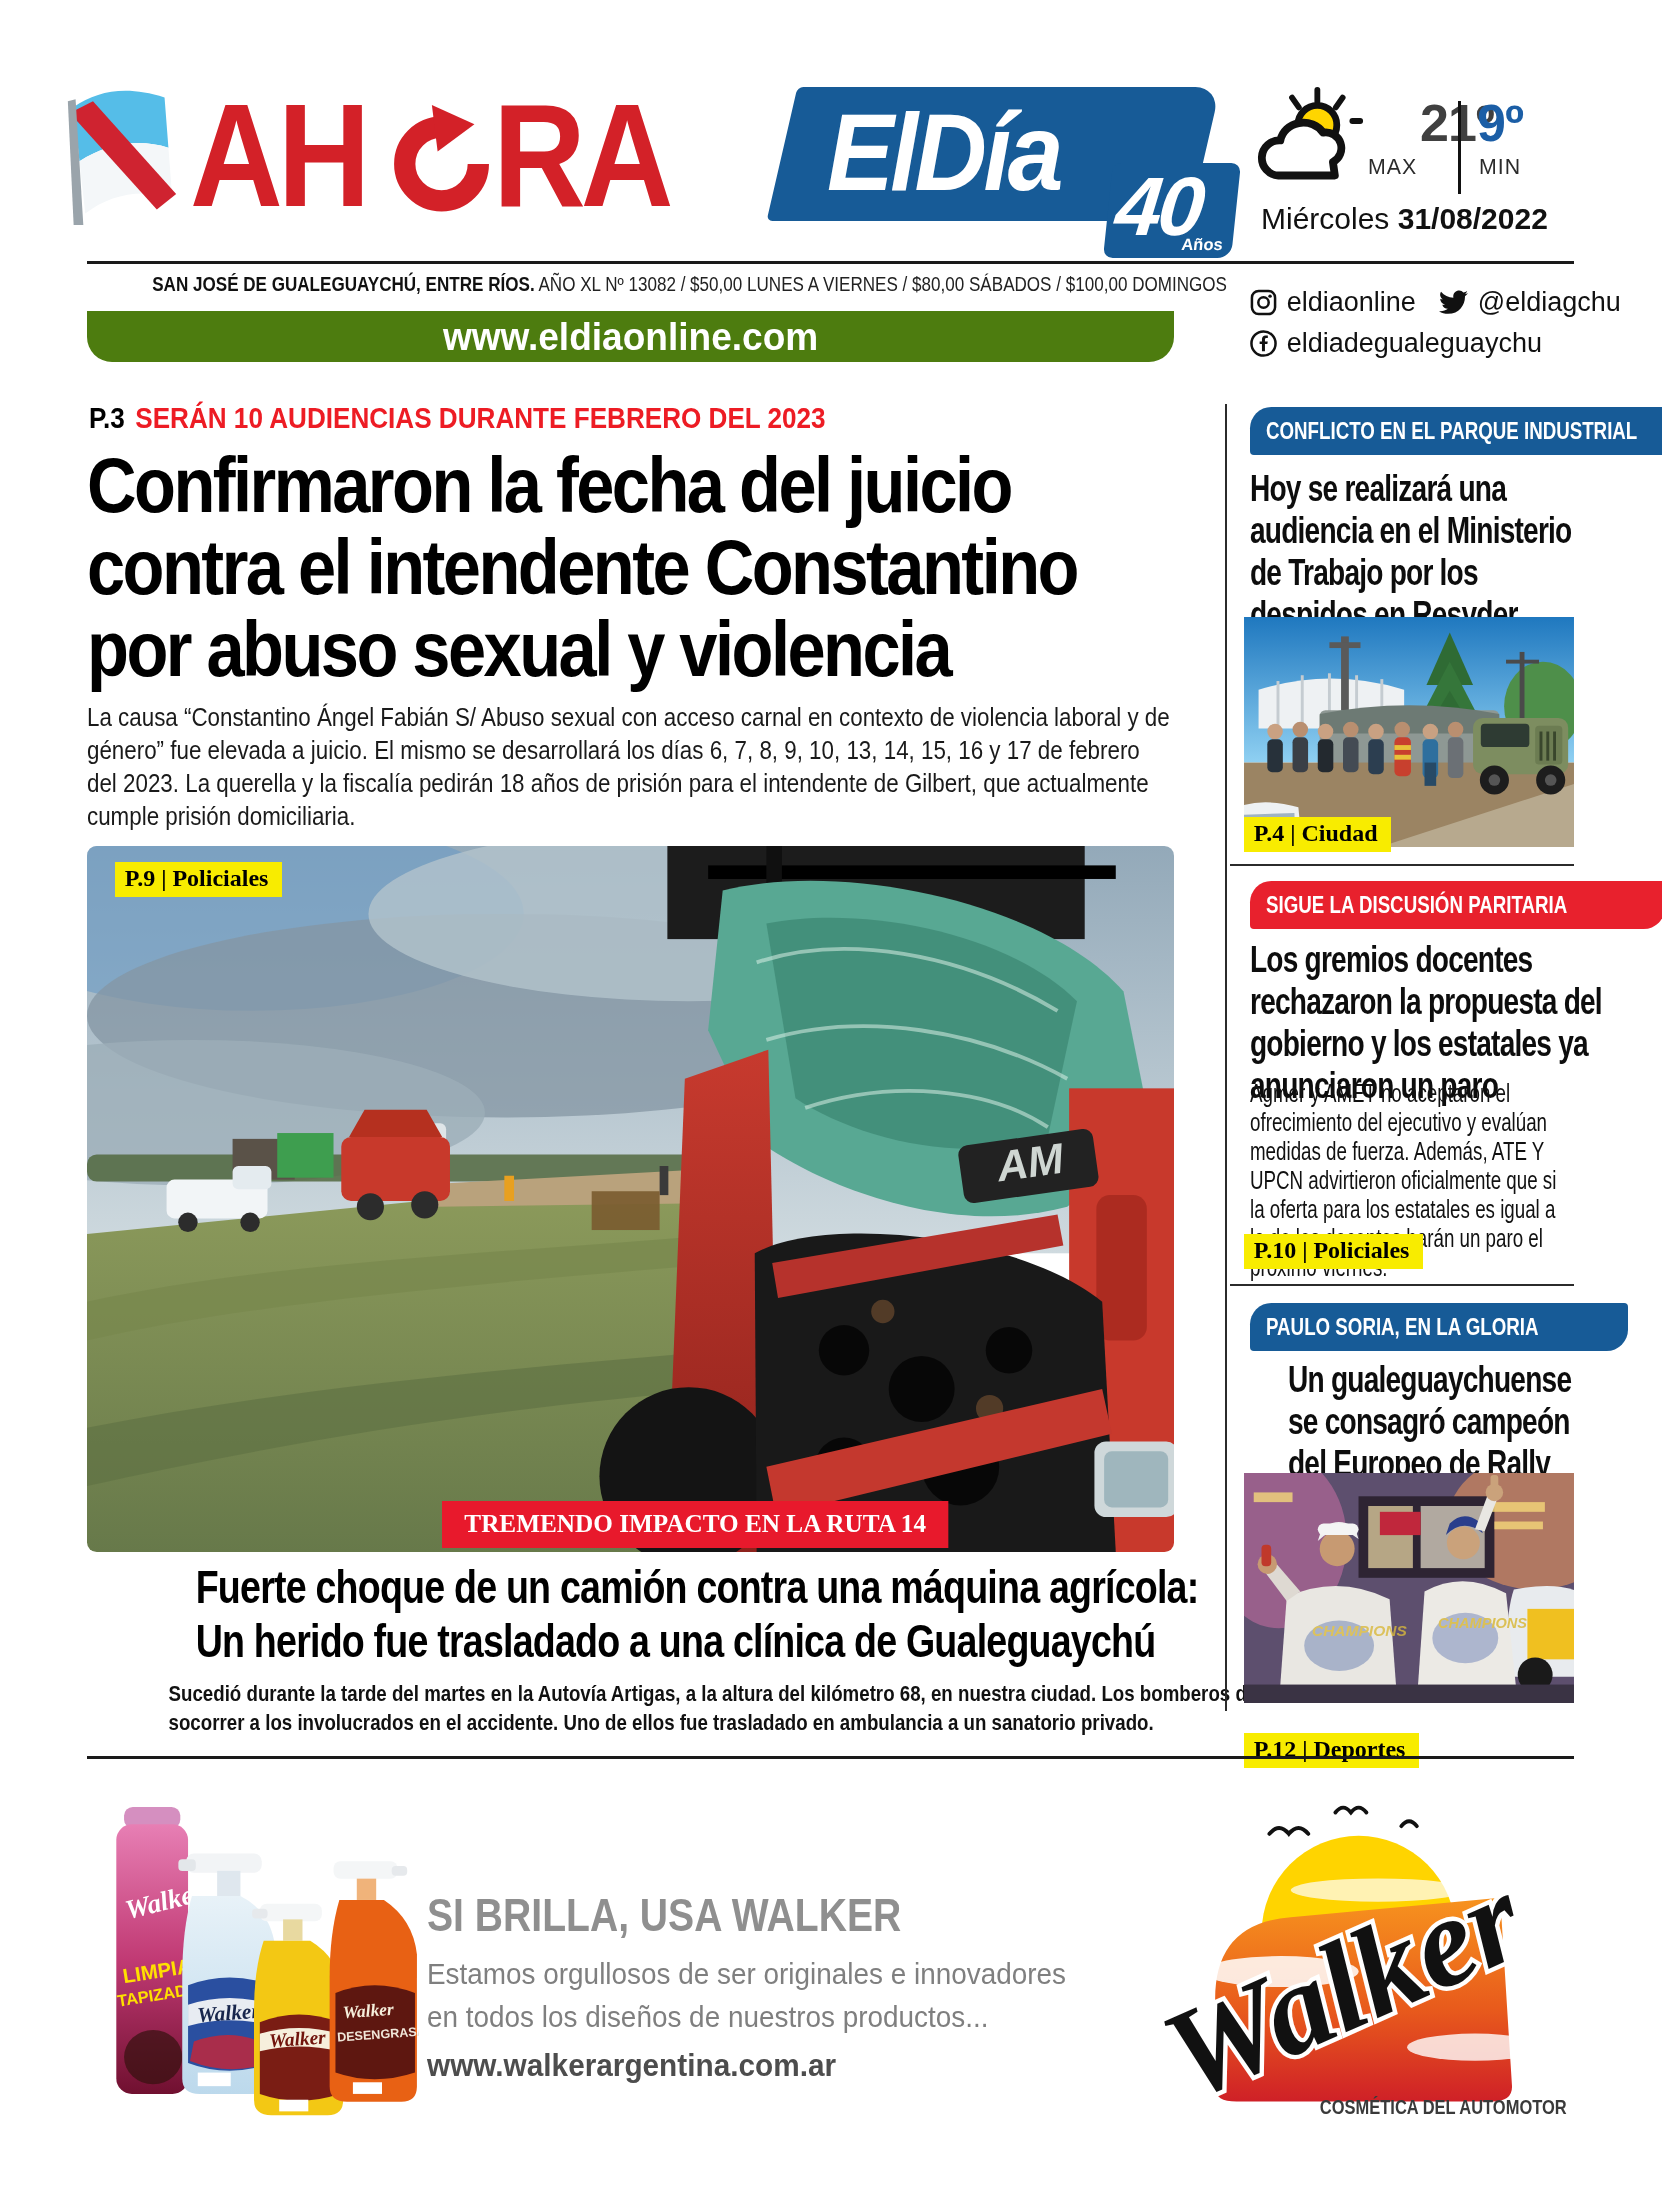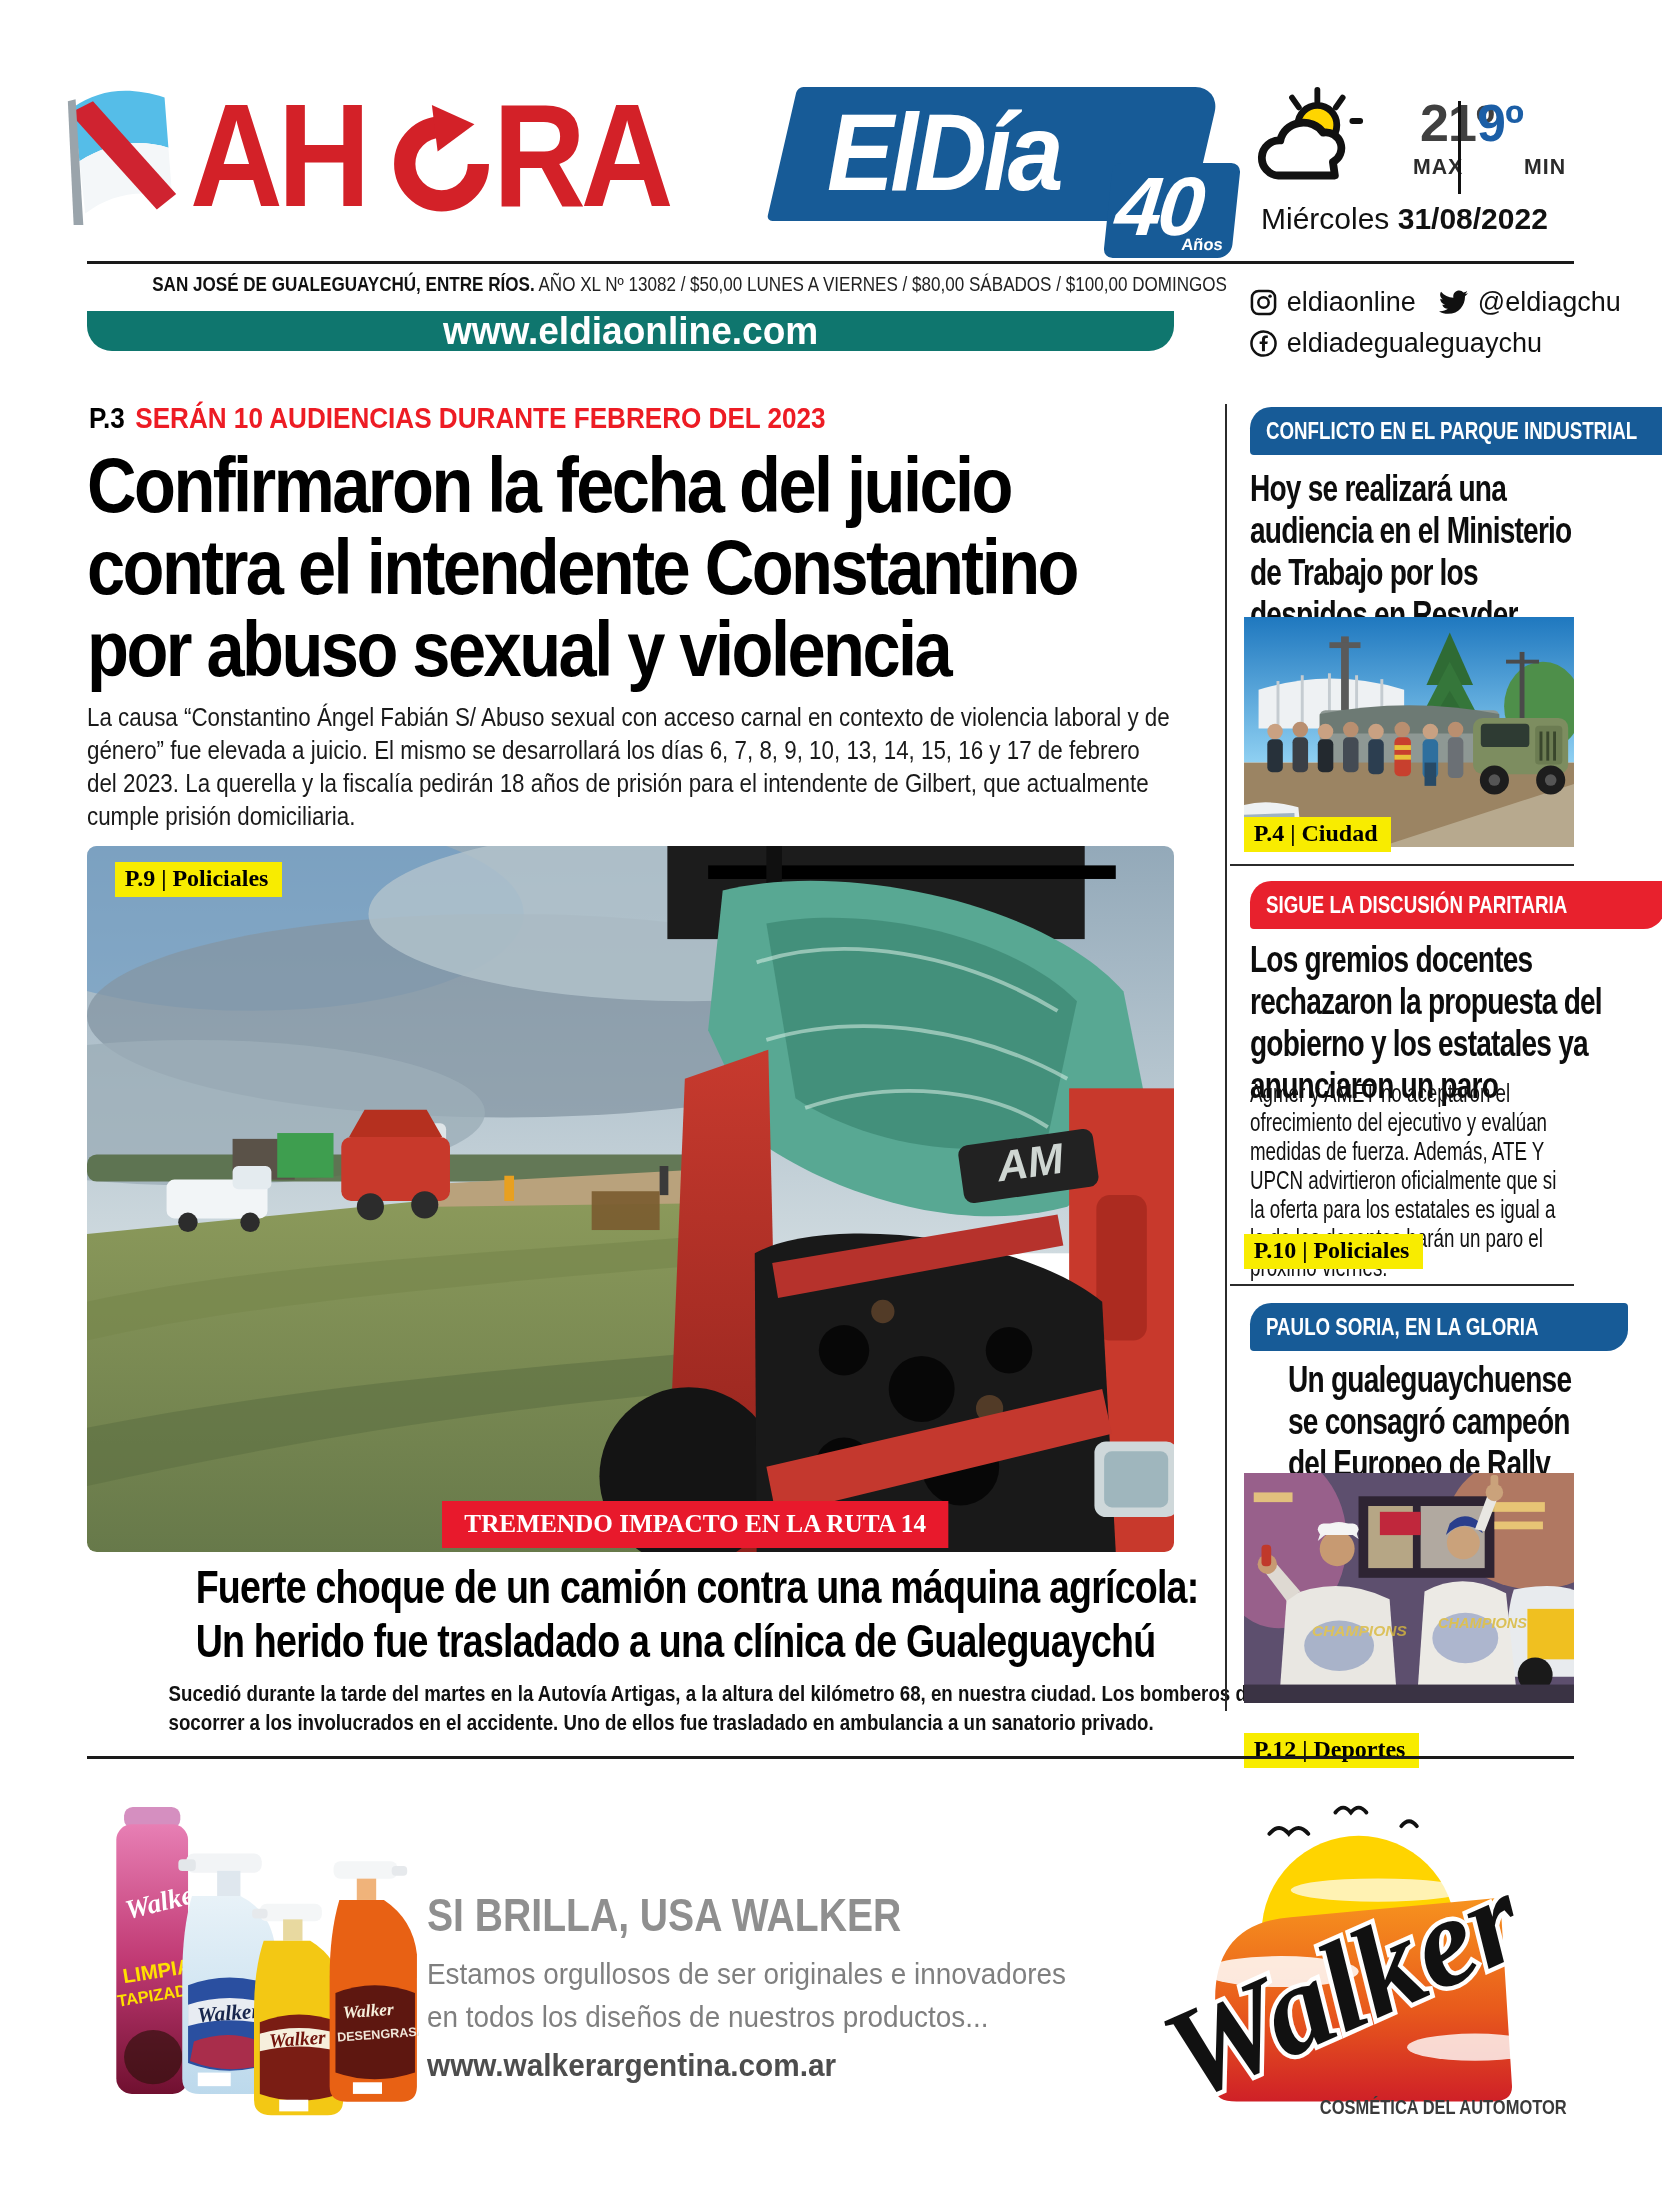--- a/index.html
+++ b/index.html
@@ -16,33 +16,33 @@
   #eldia-text{left:827px;top:89px;width:369px;height:128px;color:#fff;font-size:109px;font-weight:bold;font-style:italic;letter-spacing:-3.9px;line-height:126px;transform:scaleX(.92);transform-origin:left center;}
   #forty{left:1108px;top:163px;width:128px;height:95px;background:#175b97;border-radius:7.8px 9.7px 13.6px 9.7px;transform:skewX(-6deg);}
   #forty .num{position:absolute;left:7.8px;top:-3.9px;color:#fff;font-size:83px;font-weight:900;font-style:italic;letter-spacing:-3.9px;line-height:95px;}
   #forty .anios{position:absolute;right:9.7px;bottom:3.9px;color:#fff;font-size:16.5px;font-weight:bold;}
 
   
   #weather-icon{left:1257px;top:82px;width:109px;height:115px;}
   .temp{font-weight:900;font-size:52px;line-height:1;letter-spacing:-1px;}
   #temp-max{left:1420px;top:97px;color:#404040;}
   #temp-min{left:1477px;top:97px;color:#1b5ea6;}
-  .temp-label{font-size:21.3px;color:#2b2b2b;font-weight:700;letter-spacing:1px;margin-left:45px;}
+  .temp-label{font-size:21.3px;color:#2b2b2b;font-weight:400;letter-spacing:1px;}
   #temp-max-label{left:1368px;top:155px;}
   #temp-min-label{left:1479px;top:155px;}
   #temp-divider{left:1458px;top:101px;width:2.9px;height:93px;background:#111;}
   #date-row{left:1261px;top:202px;font-size:30px;color:#111;}
   #date-row b{font-weight:900;}
 
   #top-rule{left:87px;top:261px;width:1487px;height:2.9px;background:#1a1a1a;}
   #edition-line{left:87px;top:273px;width:1087px;text-align:center;font-size:19.4px;letter-spacing:0;transform:scaleX(.88);transform-origin:center top;}
   #edition-line .b{font-weight:bold;}
   #edition-line .r{font-weight:400;color:#222;}
 
-  #www-banner{left:87px;top:311px;width:1087px;height:40px;background:#0f766e;border-radius:0 0 25px 25px;display:flex;align-items:center;justify-content:center;}
+  #www-banner{left:87px;top:311px;width:1087px;height:51px;background:#4d7c0f;border-radius:0 0 25px 25px;display:flex;align-items:center;justify-content:center;}
   #www-banner span{color:#fff;font-weight:bold;font-size:39px;transform:scaleX(.95);}
 
   #social{left:1250px;top:287px;font-size:27px;color:#111;}
   .social-row{display:flex;align-items:center;gap:9.7px;margin-bottom:9.7px;}
   .social-row svg{flex:0 0 auto;}
 
   
   #kicker{left:89px;top:402px;display:flex;gap:11.6px;font-size:29px;font-weight:800;transform:scaleX(.9);transform-origin:left top;white-space:nowrap;}
   #kicker .page{color:#000;}
   #kicker .txt{color:#ed1c24;}

